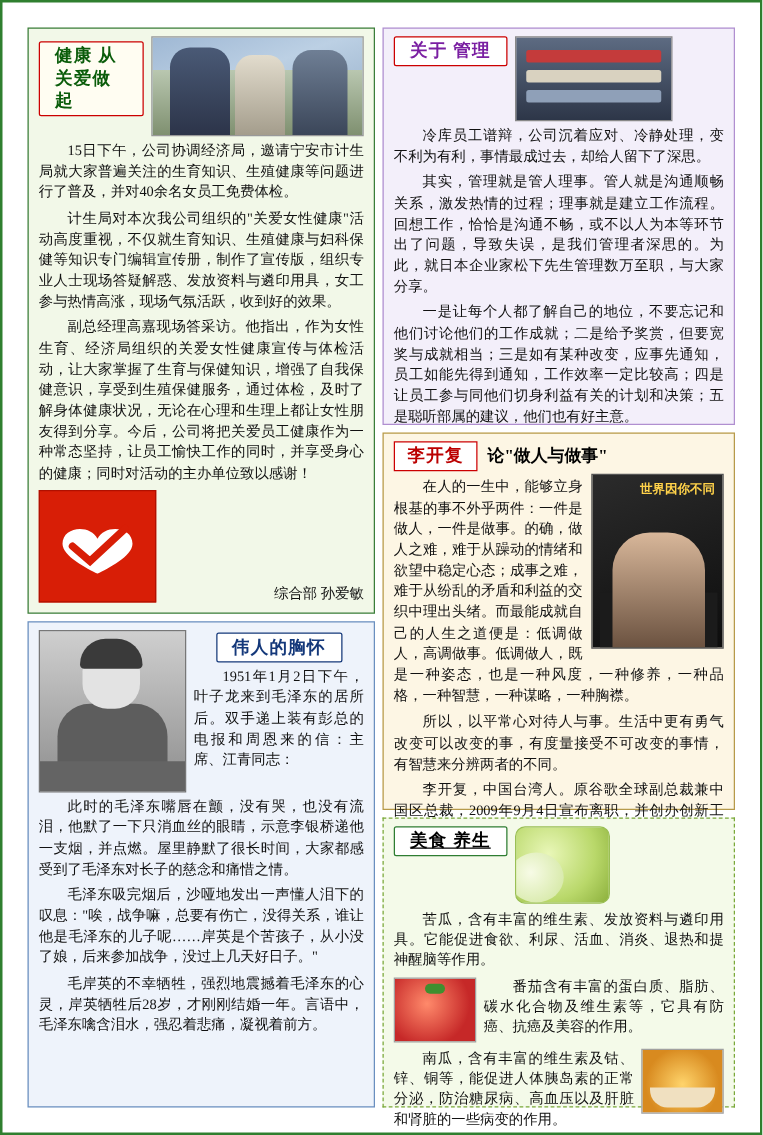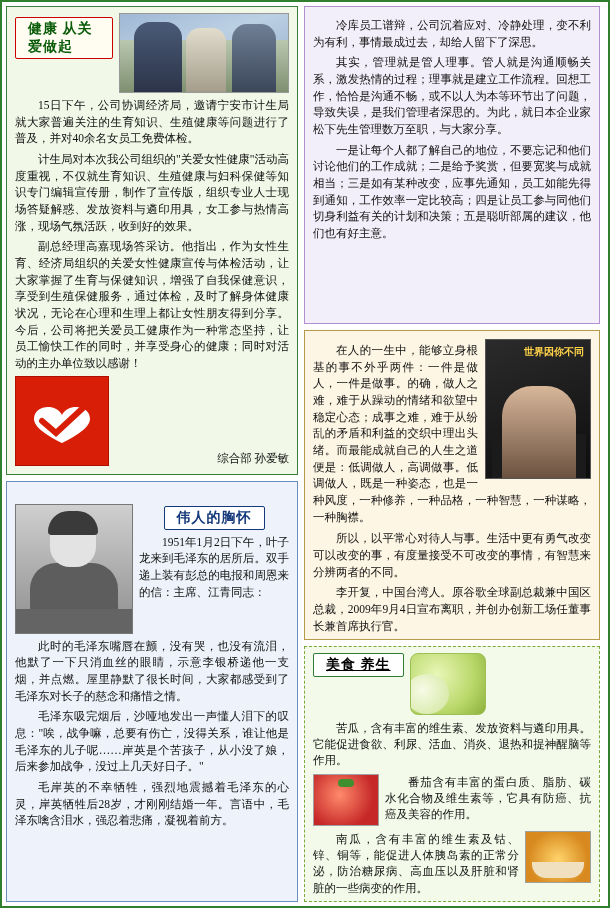--- a/index.html
+++ b/index.html
@@ -8,21 +8,21 @@
     background:#ffffff;
     font-family:"Liberation Serif", serif;
     color:#111;
     overflow:hidden;
     position:relative;
   }
   .page{
     position:absolute;inset:0;
     border:2px solid #2f7f2f;
     box-sizing:border-box;
-    padding:4px;
+    padding:20px;
   }
   .cols{
     display:flex;
     gap:6px;
     height:100%;
     box-sizing:border-box;
   }
   .col-left{width:292px;display:flex;flex-direction:column;gap:6px;}
   .col-right{width:296px;display:flex;flex-direction:column;gap:6px;}
 
@@ -87,21 +87,21 @@
   }
 
   
   .greatman{
     border:1px solid #6a8fbf;
     background:#eef3fb;
     padding:6px 8px 8px 8px;
     flex:1 1 auto;
     min-height:0;
   }
-  .gm-top{display:flex;gap:6px;margin-top:16px;}
+  .gm-top{display:flex;gap:6px;}
   .mao{
     width:116px;height:128px;
     border:1px solid #777;
     background:linear-gradient(180deg,#cfcfcf,#8d8d8d);
     position:relative;overflow:hidden;flex:0 0 auto;
     filter:grayscale(1);
   }
   .mao .head{position:absolute;left:34px;top:10px;width:46px;height:52px;background:#e8e2da;border-radius:22px 22px 20px 20px;}
   .mao .hair{position:absolute;left:32px;top:6px;width:50px;height:24px;background:#3a3a3a;border-radius:24px 24px 4px 4px;}
   .mao .body{position:absolute;left:14px;top:58px;width:88px;height:70px;background:#5d5d5d;border-radius:26px 26px 0 0;}
@@ -230,26 +230,38 @@
         <p class="txt">此时的毛泽东嘴唇在颤，没有哭，也没有流泪，他默了一下只消血丝的眼睛，示意李银桥递他一支烟，并点燃。屋里静默了很长时间，大家都感受到了毛泽东对长子的慈念和痛惜之情。</p>
         <p class="txt">毛泽东吸完烟后，沙哑地发出一声懂人泪下的叹息："唉，战争嘛，总要有伤亡，没得关系，谁让他是毛泽东的儿子呢……岸英是个苦孩子，从小没了娘，后来参加战争，没过上几天好日子。"</p>
         <p class="txt">毛岸英的不幸牺牲，强烈地震撼着毛泽东的心灵，岸英牺牲后28岁，才刚刚结婚一年。言语中，毛泽东噙含泪水，强忍着悲痛，凝视着前方。</p>
       </div>
 
     </div>
 
     <div class="col-right">
 
       <div class="box manage">
+        <div class="mg-top">
+          <div class="hdr">关于 管理</div>
+          <div class="mg-photo">
+            <div class="bar"></div>
+            <div class="bar2"></div>
+            <div class="bar3"></div>
+          </div>
+        </div>
         <p class="txt">冷库员工谱辩，公司沉着应对、冷静处理，变不利为有利，事情最成过去，却给人留下了深思。</p>
         <p class="txt">其实，管理就是管人理事。管人就是沟通顺畅关系，激发热情的过程；理事就是建立工作流程。回想工作，恰恰是沟通不畅，或不以人为本等环节出了问题，导致失误，是我们管理者深思的。为此，就日本企业家松下先生管理数万至职，与大家分享。</p>
         <p class="txt">一是让每个人都了解自己的地位，不要忘记和他们讨论他们的工作成就；二是给予奖赏，但要宽奖与成就相当；三是如有某种改变，应事先通知，员工如能先得到通知，工作效率一定比较高；四是让员工参与同他们切身利益有关的计划和决策；五是聪听部属的建议，他们也有好主意。</p>
       </div>
 
       <div class="box likaifu">
+        <div class="lk-hdr">
+          <div class="lk-name">李开复</div>
+          <div class="lk-title">论"做人与做事"</div>
+        </div>
         <div class="lk-bookwrap">
           <div class="book">
             <div class="bt">世界因你不同</div>
             <div class="suit"></div>
             <div class="face"></div>
           </div>
         </div>
         <p class="lk-body">在人的一生中，能够立身根基的事不外乎两件：一件是做人，一件是做事。的确，做人之难，难于从躁动的情绪和欲望中稳定心态；成事之难，难于从纷乱的矛盾和利益的交织中理出头绪。而最能成就自己的人生之道便是：低调做人，高调做事。低调做人，既是一种姿态，也是一种风度，一种修养，一种品格，一种智慧，一种谋略，一种胸襟。</p>
         <p class="lk-body">所以，以平常心对待人与事。生活中更有勇气改变可以改变的事，有度量接受不可改变的事情，有智慧来分辨两者的不同。</p>
         <p class="lk-caption">李开复，中国台湾人。原谷歌全球副总裁兼中国区总裁，2009年9月4日宣布离职，并创办创新工场任董事长兼首席执行官。</p>

